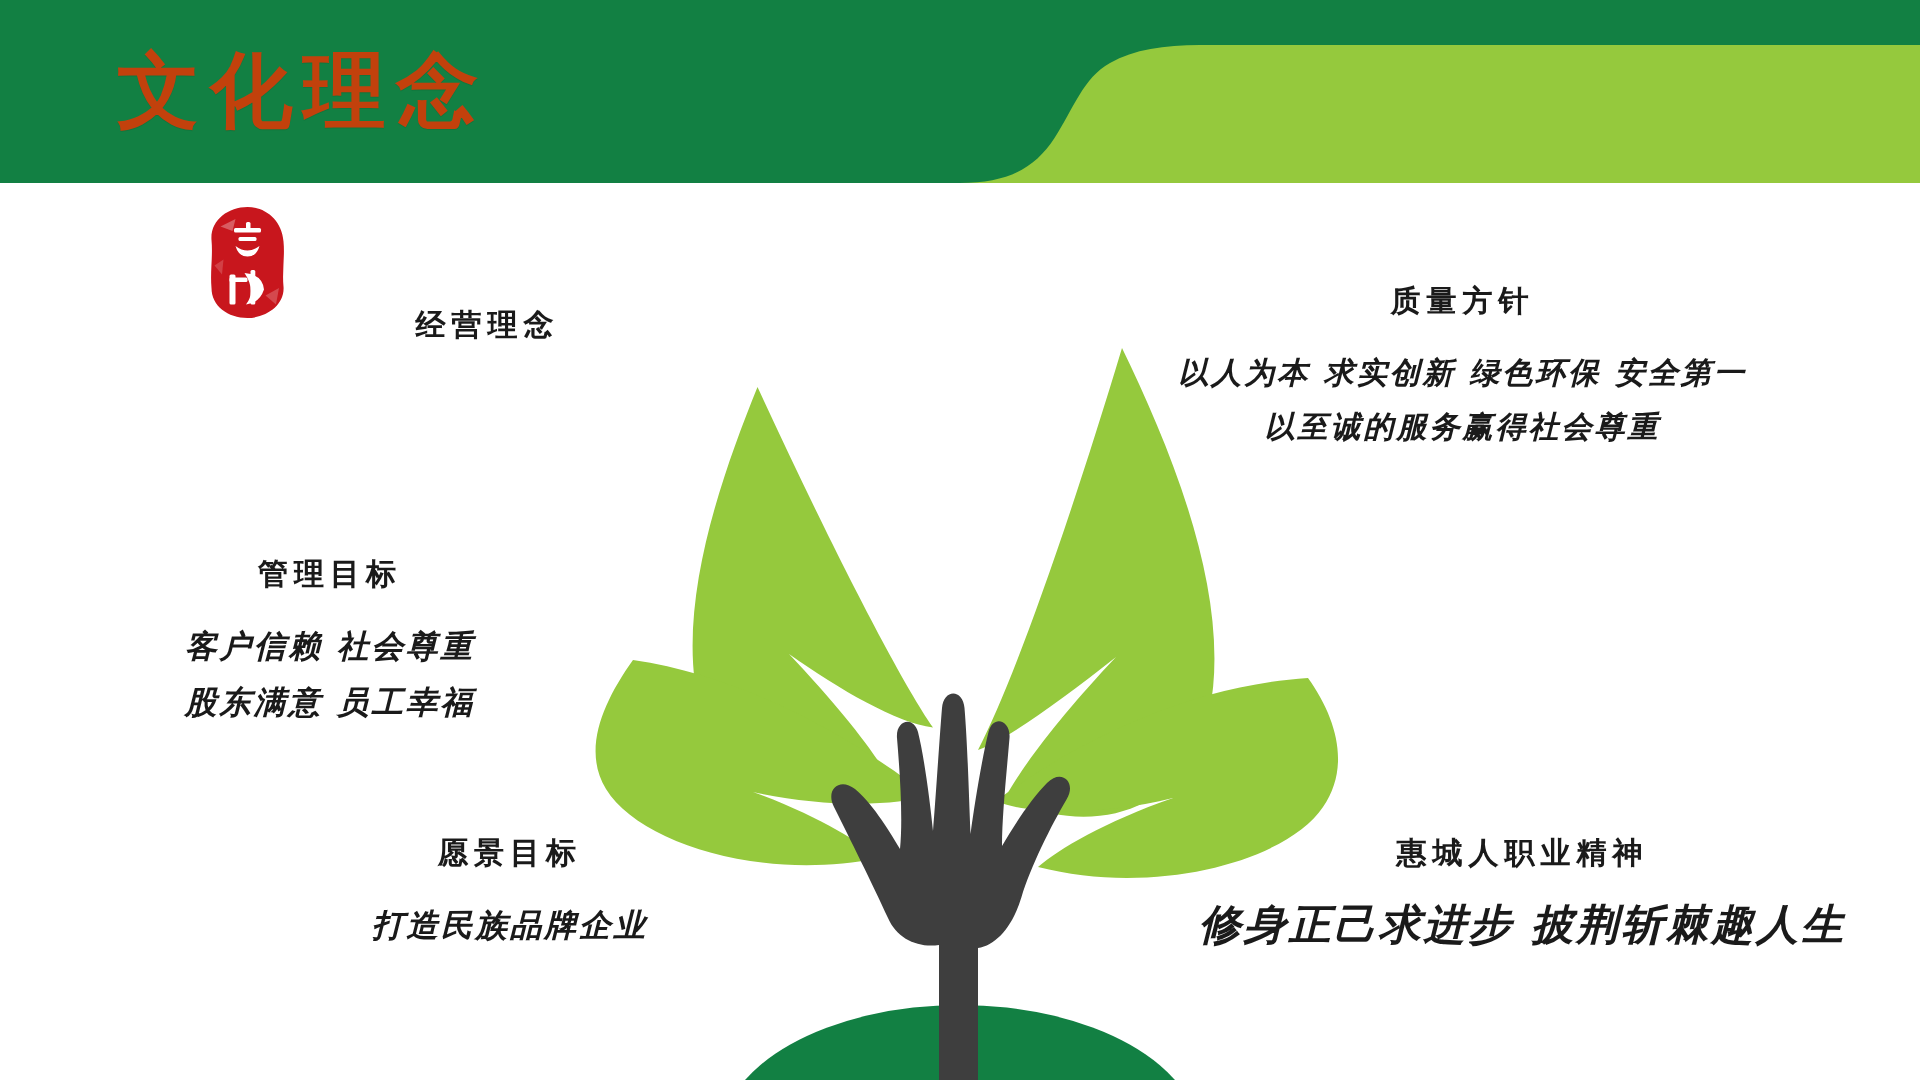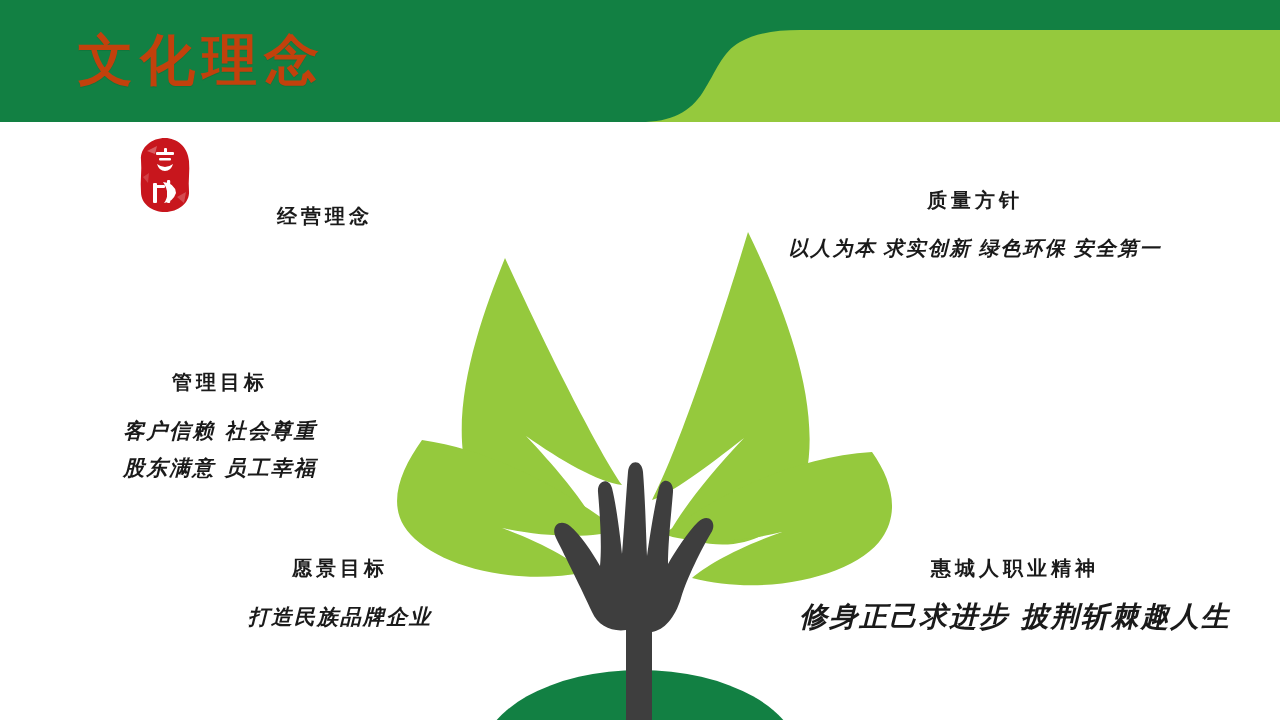--- a/index.html
+++ b/index.html
@@ -101,21 +101,21 @@
   .block-body { margin-top: 10px; }
 
   
   #block-management-philosophy { left: 160px; top: 196px; width: 330px; }
   #block-management-goal       { left: 55px;  top: 362px; width: 330px; }
   #block-vision-goal           { left: 175px; top: 548px; width: 330px; }
   #block-quality-policy        { left: 760px; top: 180px; width: 430px; }
   #block-huicheng-standard     { left: 885px; top: 383px; width: 350px; }
   #block-huicheng-spirit       { left: 795px; top: 548px; width: 440px; }
 
-  #block-quality-policy .block-line { font-size: 20px; line-height: 36px; font-family: Liberation Serif, serif; }
+  #block-quality-policy .block-line { font-size: 20px; line-height: 36px; }
   #block-huicheng-spirit .block-line { font-size: 28px; }
 </style>
 </head>
 <body>
 
 <div id="slide">
 
   <div id="header-banner">
     <svg viewBox="0 0 1280 122" xmlns="http://www.w3.org/2000/svg">
       <rect x="0" y="0" width="1280" height="122" fill="#128043"></rect>
@@ -207,20 +207,21 @@
     <div class="block-heading">愿景目标</div>
     <div class="block-body">
       <div class="block-line">打造民族品牌企业</div>
     </div>
   </div>
 
   <div class="text-block" id="block-quality-policy">
     <div class="block-heading">质量方针</div>
     <div class="block-body">
       <div class="block-line">以人为本 求实创新 绿色环保 安全第一</div>
+      <div class="block-line">以至诚的服务赢得社会尊重</div>
     </div>
   </div>
 
 
   <div class="text-block" id="block-huicheng-spirit">
     <div class="block-heading">惠城人职业精神</div>
     <div class="block-body">
       <div class="block-line">修身正己求进步   披荆斩棘趣人生</div>
     </div>
   </div>

